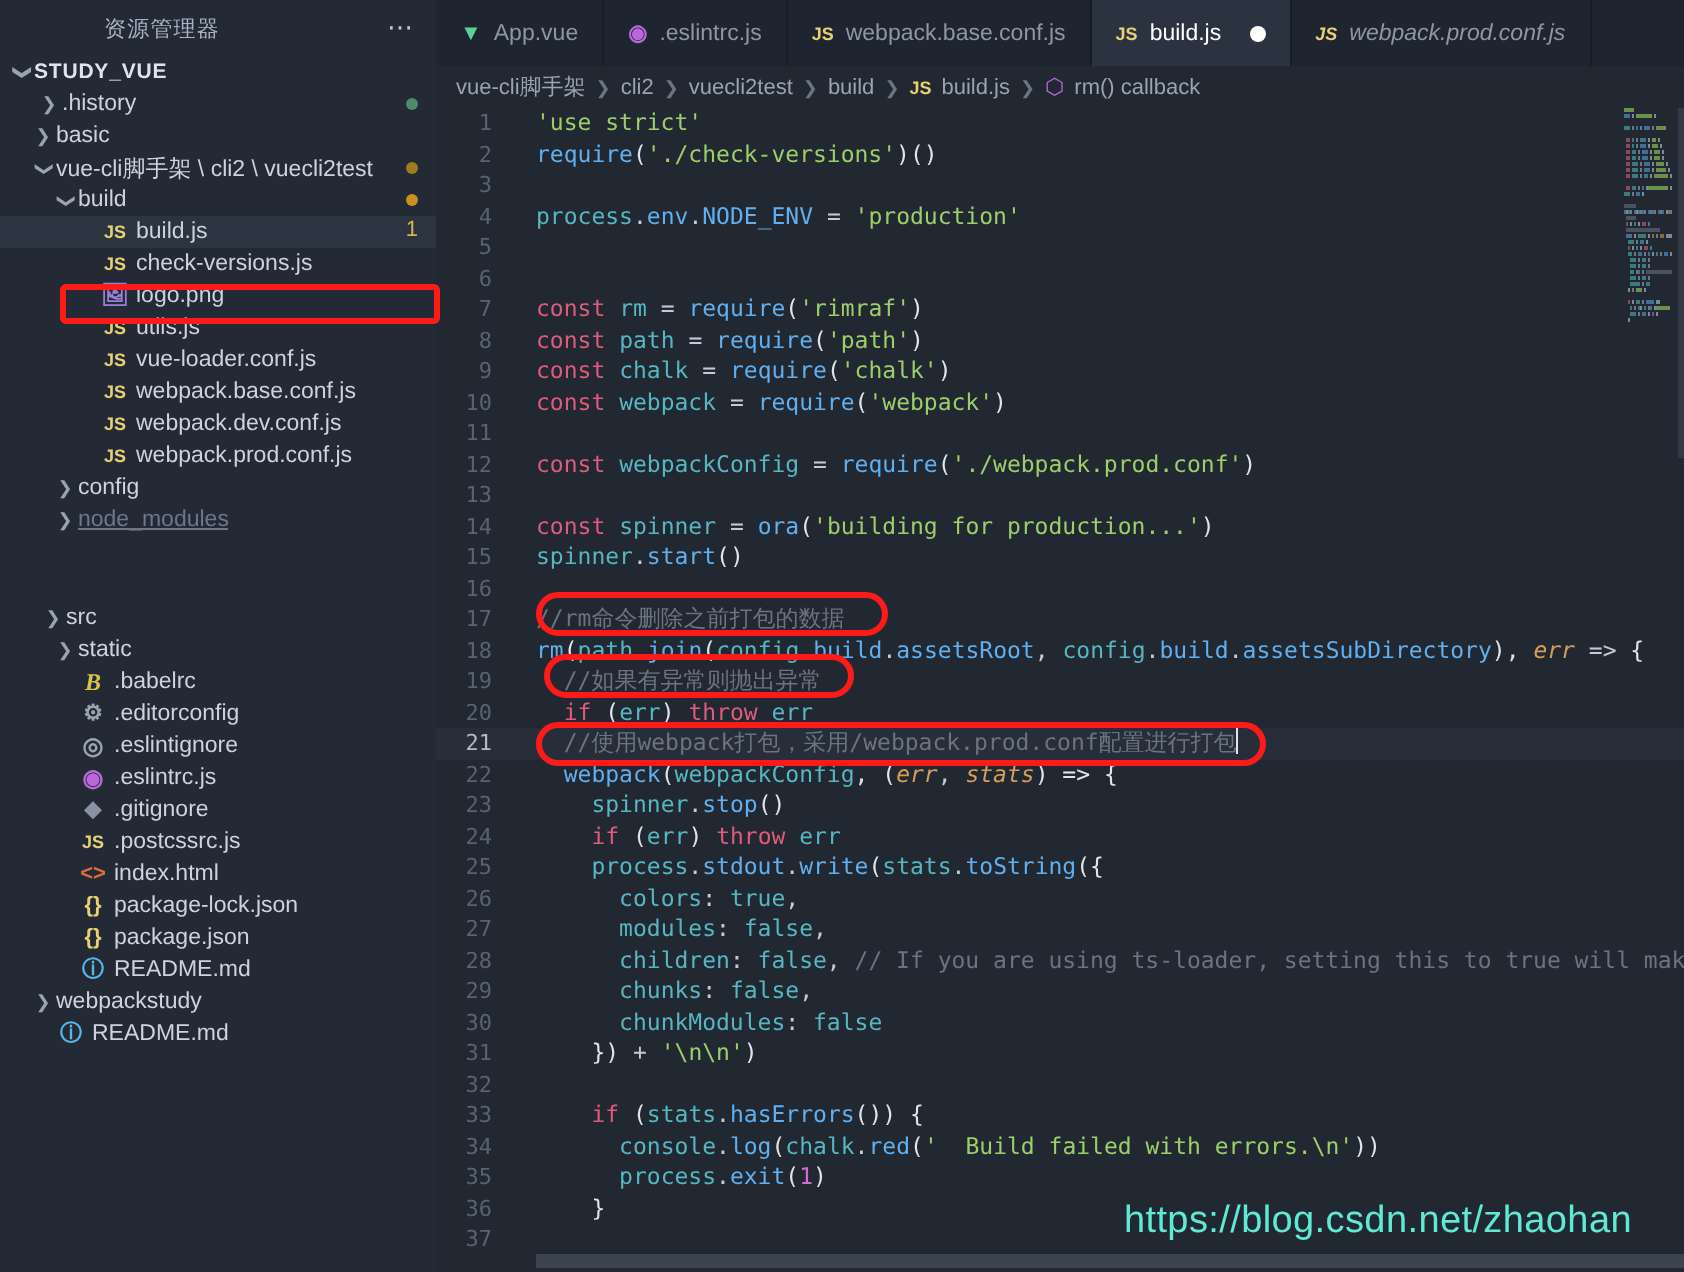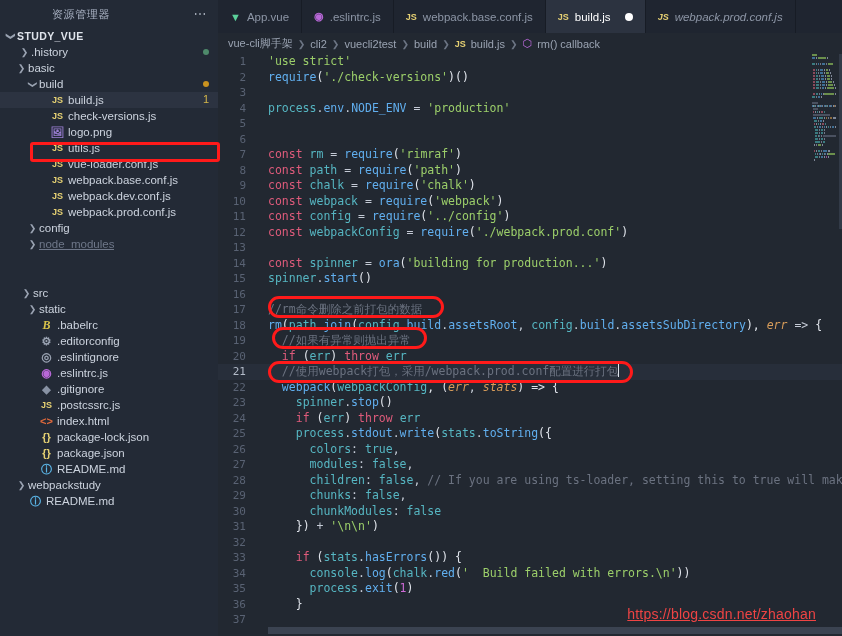--- a/index.html
+++ b/index.html
@@ -255,25 +255,24 @@
     height: 7px;
     width: 600px;
     background: #3b4351;
   }
 
   
   #watermark {
     position: absolute;
     right: 26px;
     bottom: 14px;
-    font-size: 14px;
-    color: #ef4444;
+    font-size: 19px;
+    color: #5eead4;
     letter-spacing: .2px;
     font-family: "Liberation Sans", sans-serif;
-    text-decoration: underline;
   }
 
   
   .anno {
     position: absolute;
     border: 3px solid #ff1a1a;
     border-radius: 12px;
     pointer-events: none;
   }
   .anno.sq { border-radius: 3px; }
@@ -297,20 +296,25 @@
 
     <div id="tree-body">
         <div class="tree-row" style="padding-left: 18px; text-align: center;">
           <span class="chev closed"></span>
           <span class="lbl">.history</span>
           <span class="dot" style="background: rgb(78, 138, 107);"></span>
         </div>
         <div class="tree-row" style="padding-left: 15px;">
           <span class="chev closed"></span>
           <span class="lbl">basic</span>
+        </div>
+        <div class="tree-row" style="padding-left: 15px;">
+          <span class="chev open"></span>
+          <span class="lbl">vue-cli脚手架 \ cli2 \ vuecli2test</span>
+          <span class="dot" style="background: rgb(157, 124, 30);"></span>
         </div>
         <div class="tree-row" style="padding-left: 26px;">
           <span class="chev open"></span>
           <span class="lbl">build</span>
           <span class="dot" style="background: rgb(201, 146, 31);"></span>
         </div>
         <div class="tree-row selected" style="padding-left: 37px;">
           <span class="chev none"></span>
           <span class="fi js">JS</span>
           <span class="lbl">build.js</span>
@@ -476,21 +480,21 @@
           <div class="cline"><span class="ln">1</span><span class="code"><span class="t-str">'use strict'</span></span></div>
           <div class="cline"><span class="ln">2</span><span class="code"><span class="t-fn">require</span><span class="t-par">(</span><span class="t-str">'./check-versions'</span><span class="t-par">)()</span></span></div>
           <div class="cline"><span class="ln">3</span><span class="code"></span></div>
           <div class="cline"><span class="ln">4</span><span class="code"><span class="t-var">process</span><span class="t-pln">.</span><span class="t-prop">env</span><span class="t-pln">.</span><span class="t-prop">NODE_ENV</span><span class="t-pln"> = </span><span class="t-str">'production'</span></span></div>
           <div class="cline"><span class="ln">5</span><span class="code"></span></div>
           <div class="cline"><span class="ln">6</span></div>
           <div class="cline"><span class="ln">7</span><span class="code"><span class="t-kw">const</span><span class="t-pln"> </span><span class="t-var">rm</span><span class="t-pln"> = </span><span class="t-fn">require</span><span class="t-par">(</span><span class="t-str">'rimraf'</span><span class="t-par">)</span></span></div>
           <div class="cline"><span class="ln">8</span><span class="code"><span class="t-kw">const</span><span class="t-pln"> </span><span class="t-var">path</span><span class="t-pln"> = </span><span class="t-fn">require</span><span class="t-par">(</span><span class="t-str">'path'</span><span class="t-par">)</span></span></div>
           <div class="cline"><span class="ln">9</span><span class="code"><span class="t-kw">const</span><span class="t-pln"> </span><span class="t-var">chalk</span><span class="t-pln"> = </span><span class="t-fn">require</span><span class="t-par">(</span><span class="t-str">'chalk'</span><span class="t-par">)</span></span></div>
           <div class="cline"><span class="ln">10</span><span class="code"><span class="t-kw">const</span><span class="t-pln"> </span><span class="t-var">webpack</span><span class="t-pln"> = </span><span class="t-fn">require</span><span class="t-par">(</span><span class="t-str">'webpack'</span><span class="t-par">)</span></span></div>
-          <div class="cline"><span class="ln">11</span><span class="code"><span class="t-kw">const</span><span class="t-pln"> </span><span class="t-var">config</span><span class="t-pln"> = </span><span class="t-fn">require</span><span class="t-par">(</span><span class="t-str">'../config'</span><span class="t-par">)</span></span></div>
+          <div class="cline"><span class="ln">11</span></div>
           <div class="cline"><span class="ln">12</span><span class="code"><span class="t-kw">const</span><span class="t-pln"> </span><span class="t-var">webpackConfig</span><span class="t-pln"> = </span><span class="t-fn">require</span><span class="t-par">(</span><span class="t-str">'./webpack.prod.conf'</span><span class="t-par">)</span></span></div>
           <div class="cline"><span class="ln">13</span><span class="code"></span></div>
           <div class="cline"><span class="ln">14</span><span class="code"><span class="t-kw">const</span><span class="t-pln"> </span><span class="t-var">spinner</span><span class="t-pln"> = </span><span class="t-fn">ora</span><span class="t-par">(</span><span class="t-str">'building for production...'</span><span class="t-par">)</span></span></div>
           <div class="cline"><span class="ln">15</span><span class="code"><span class="t-var">spinner</span><span class="t-pln">.</span><span class="t-fn">start</span><span class="t-par">()</span></span></div>
           <div class="cline"><span class="ln">16</span><span class="code"></span></div>
           <div class="cline"><span class="ln">17</span><span class="code"><span class="t-cmt">//rm命令删除之前打包的数据</span></span></div>
           <div class="cline"><span class="ln">18</span><span class="code"><span class="t-fn">rm</span><span class="t-par">(</span><span class="t-var">path</span><span class="t-pln">.</span><span class="t-fn">join</span><span class="t-par">(</span><span class="t-var">config</span><span class="t-pln">.</span><span class="t-prop">build</span><span class="t-pln">.</span><span class="t-prop">assetsRoot</span><span class="t-pln">, </span><span class="t-var">config</span><span class="t-pln">.</span><span class="t-prop">build</span><span class="t-pln">.</span><span class="t-prop">assetsSubDirectory</span><span class="t-par">), </span><span class="t-it">err</span><span class="t-pln"> =&gt; </span><span class="t-par">{</span></span></div>
           <div class="cline"><span class="ln">19</span><span class="code"><span class="t-pln">  </span><span class="t-cmt">//如果有异常则抛出异常</span></span></div>
           <div class="cline"><span class="ln">20</span><span class="code"><span class="t-pln">  </span><span class="t-kw">if</span><span class="t-par"> (</span><span class="t-var">err</span><span class="t-par">) </span><span class="t-kw">throw</span><span class="t-pln"> </span><span class="t-var">err</span></span></div>
           <div class="cline cur"><span class="ln">21</span><span class="code"><span class="t-pln">  </span><span class="t-cmt">//使用webpack打包，采用/webpack.prod.conf配置进行打包</span><span class="caret"></span></span></div>

